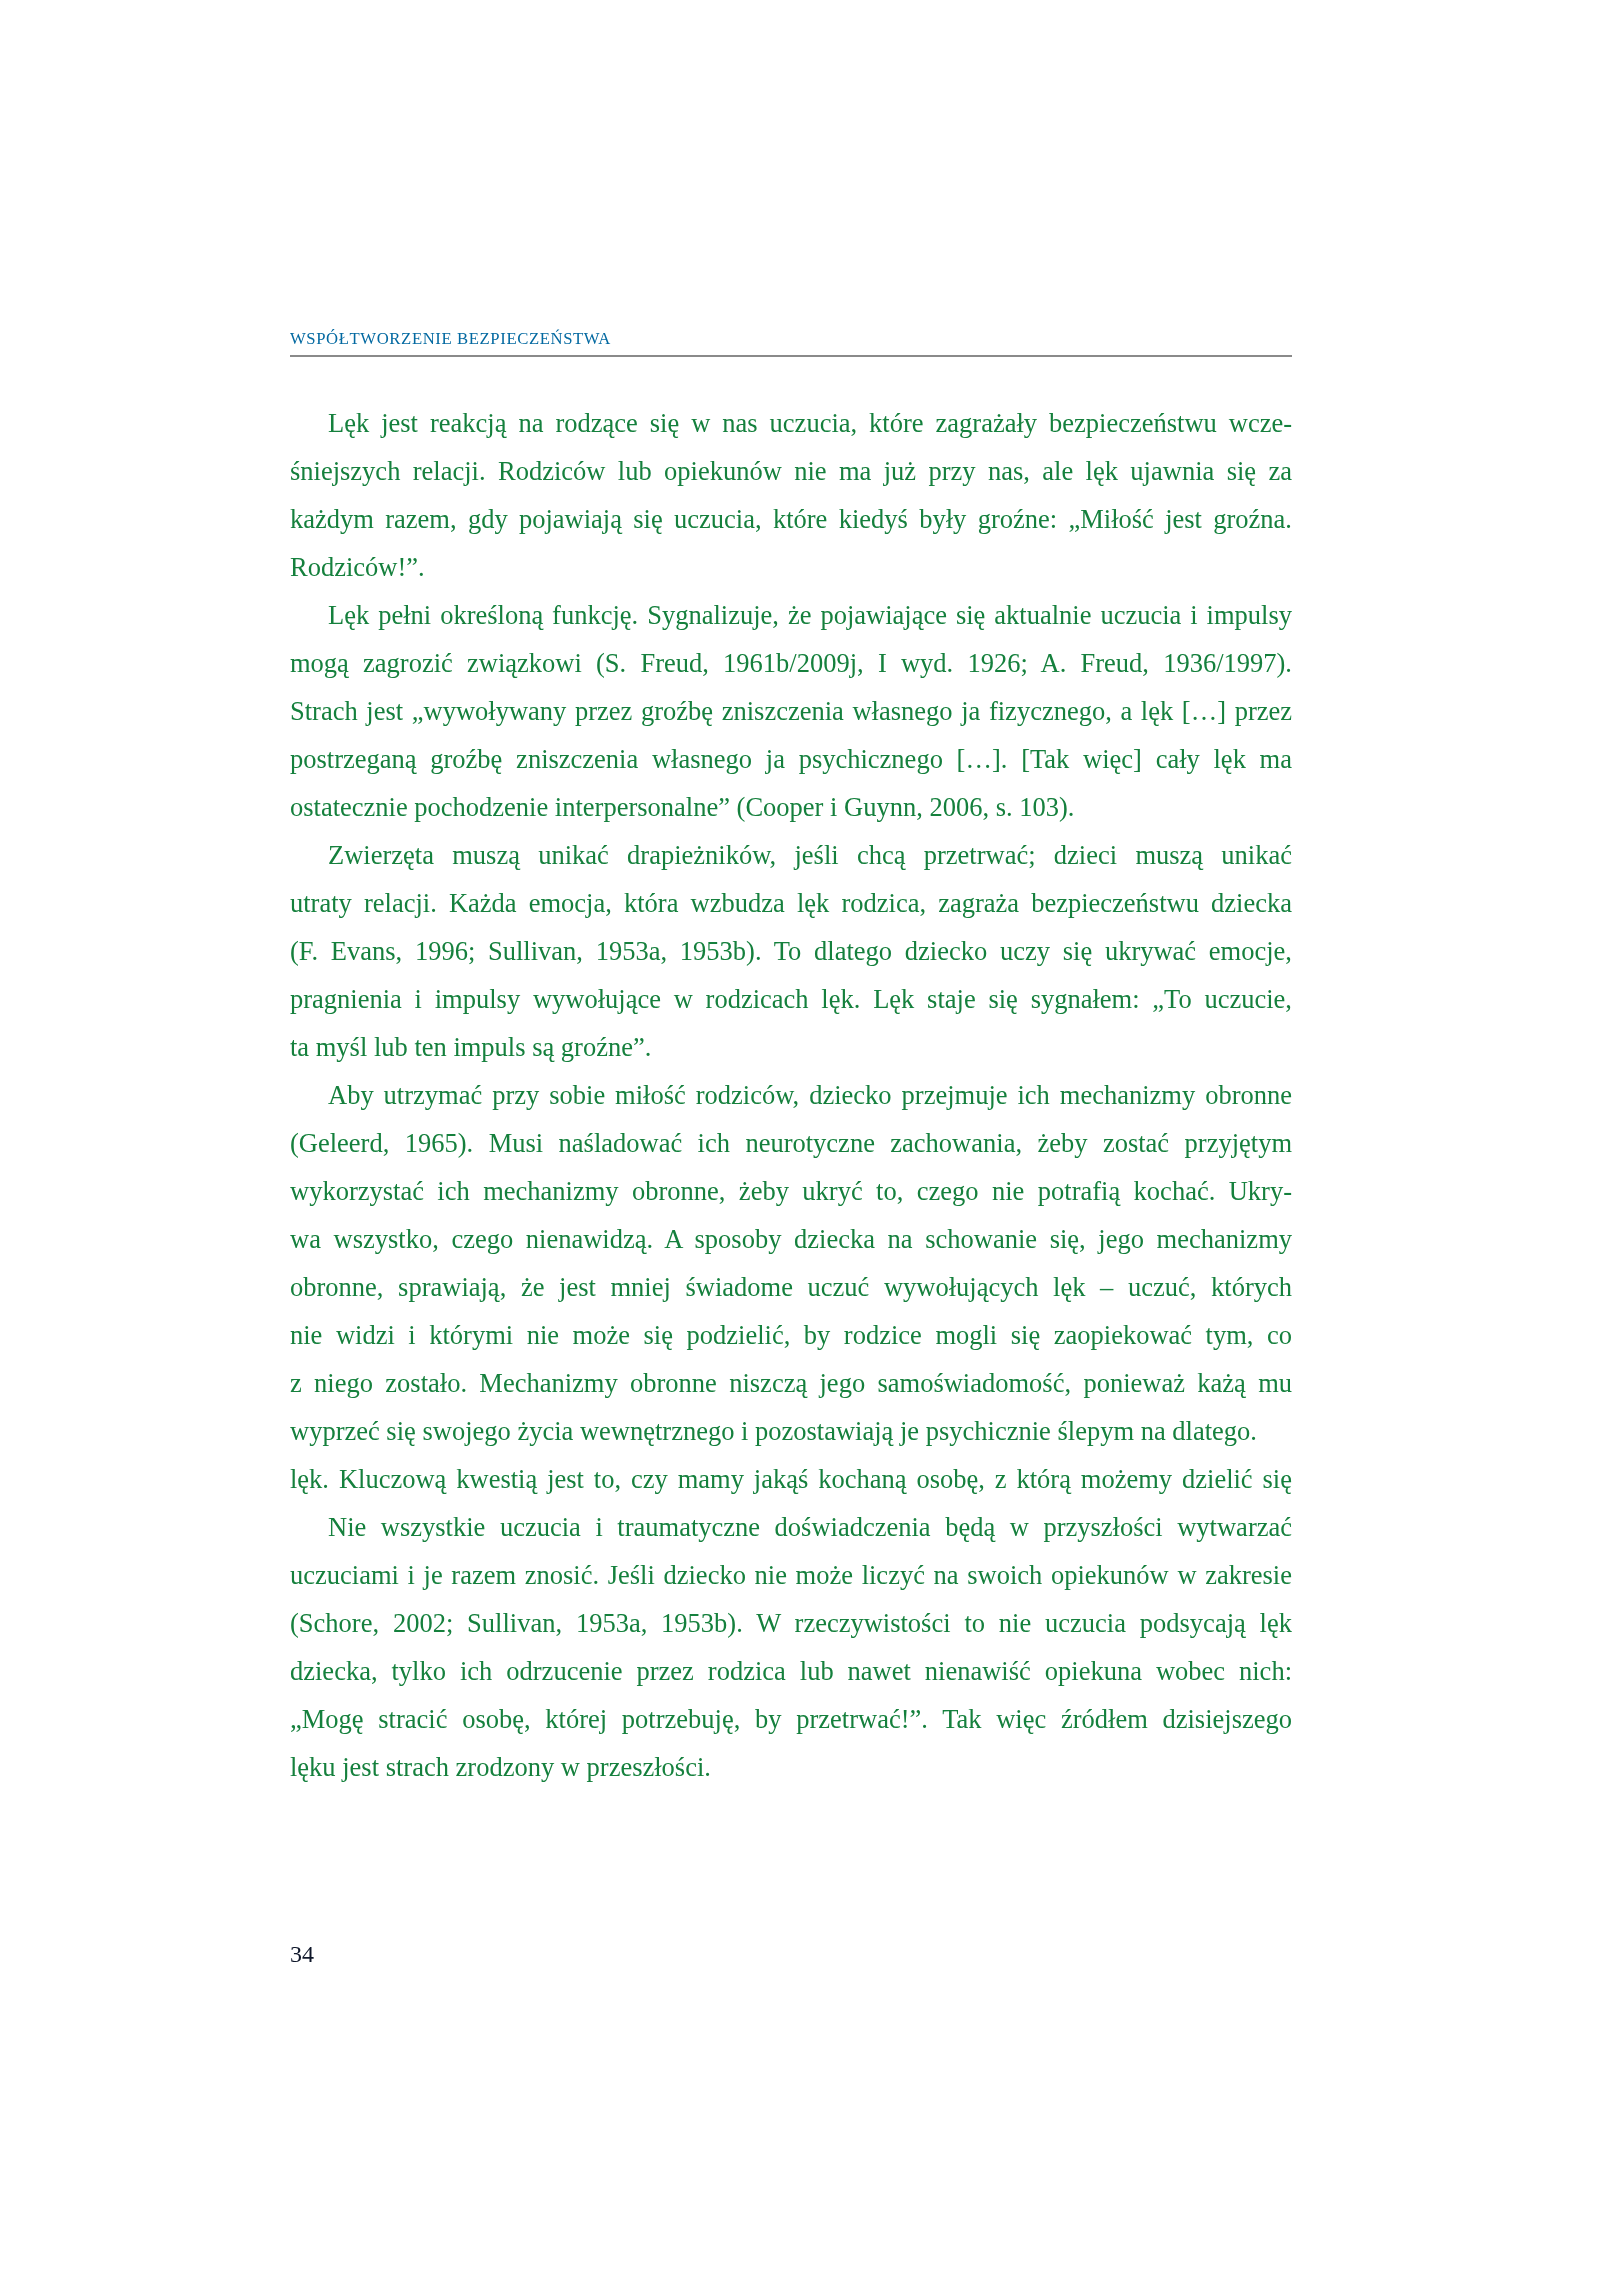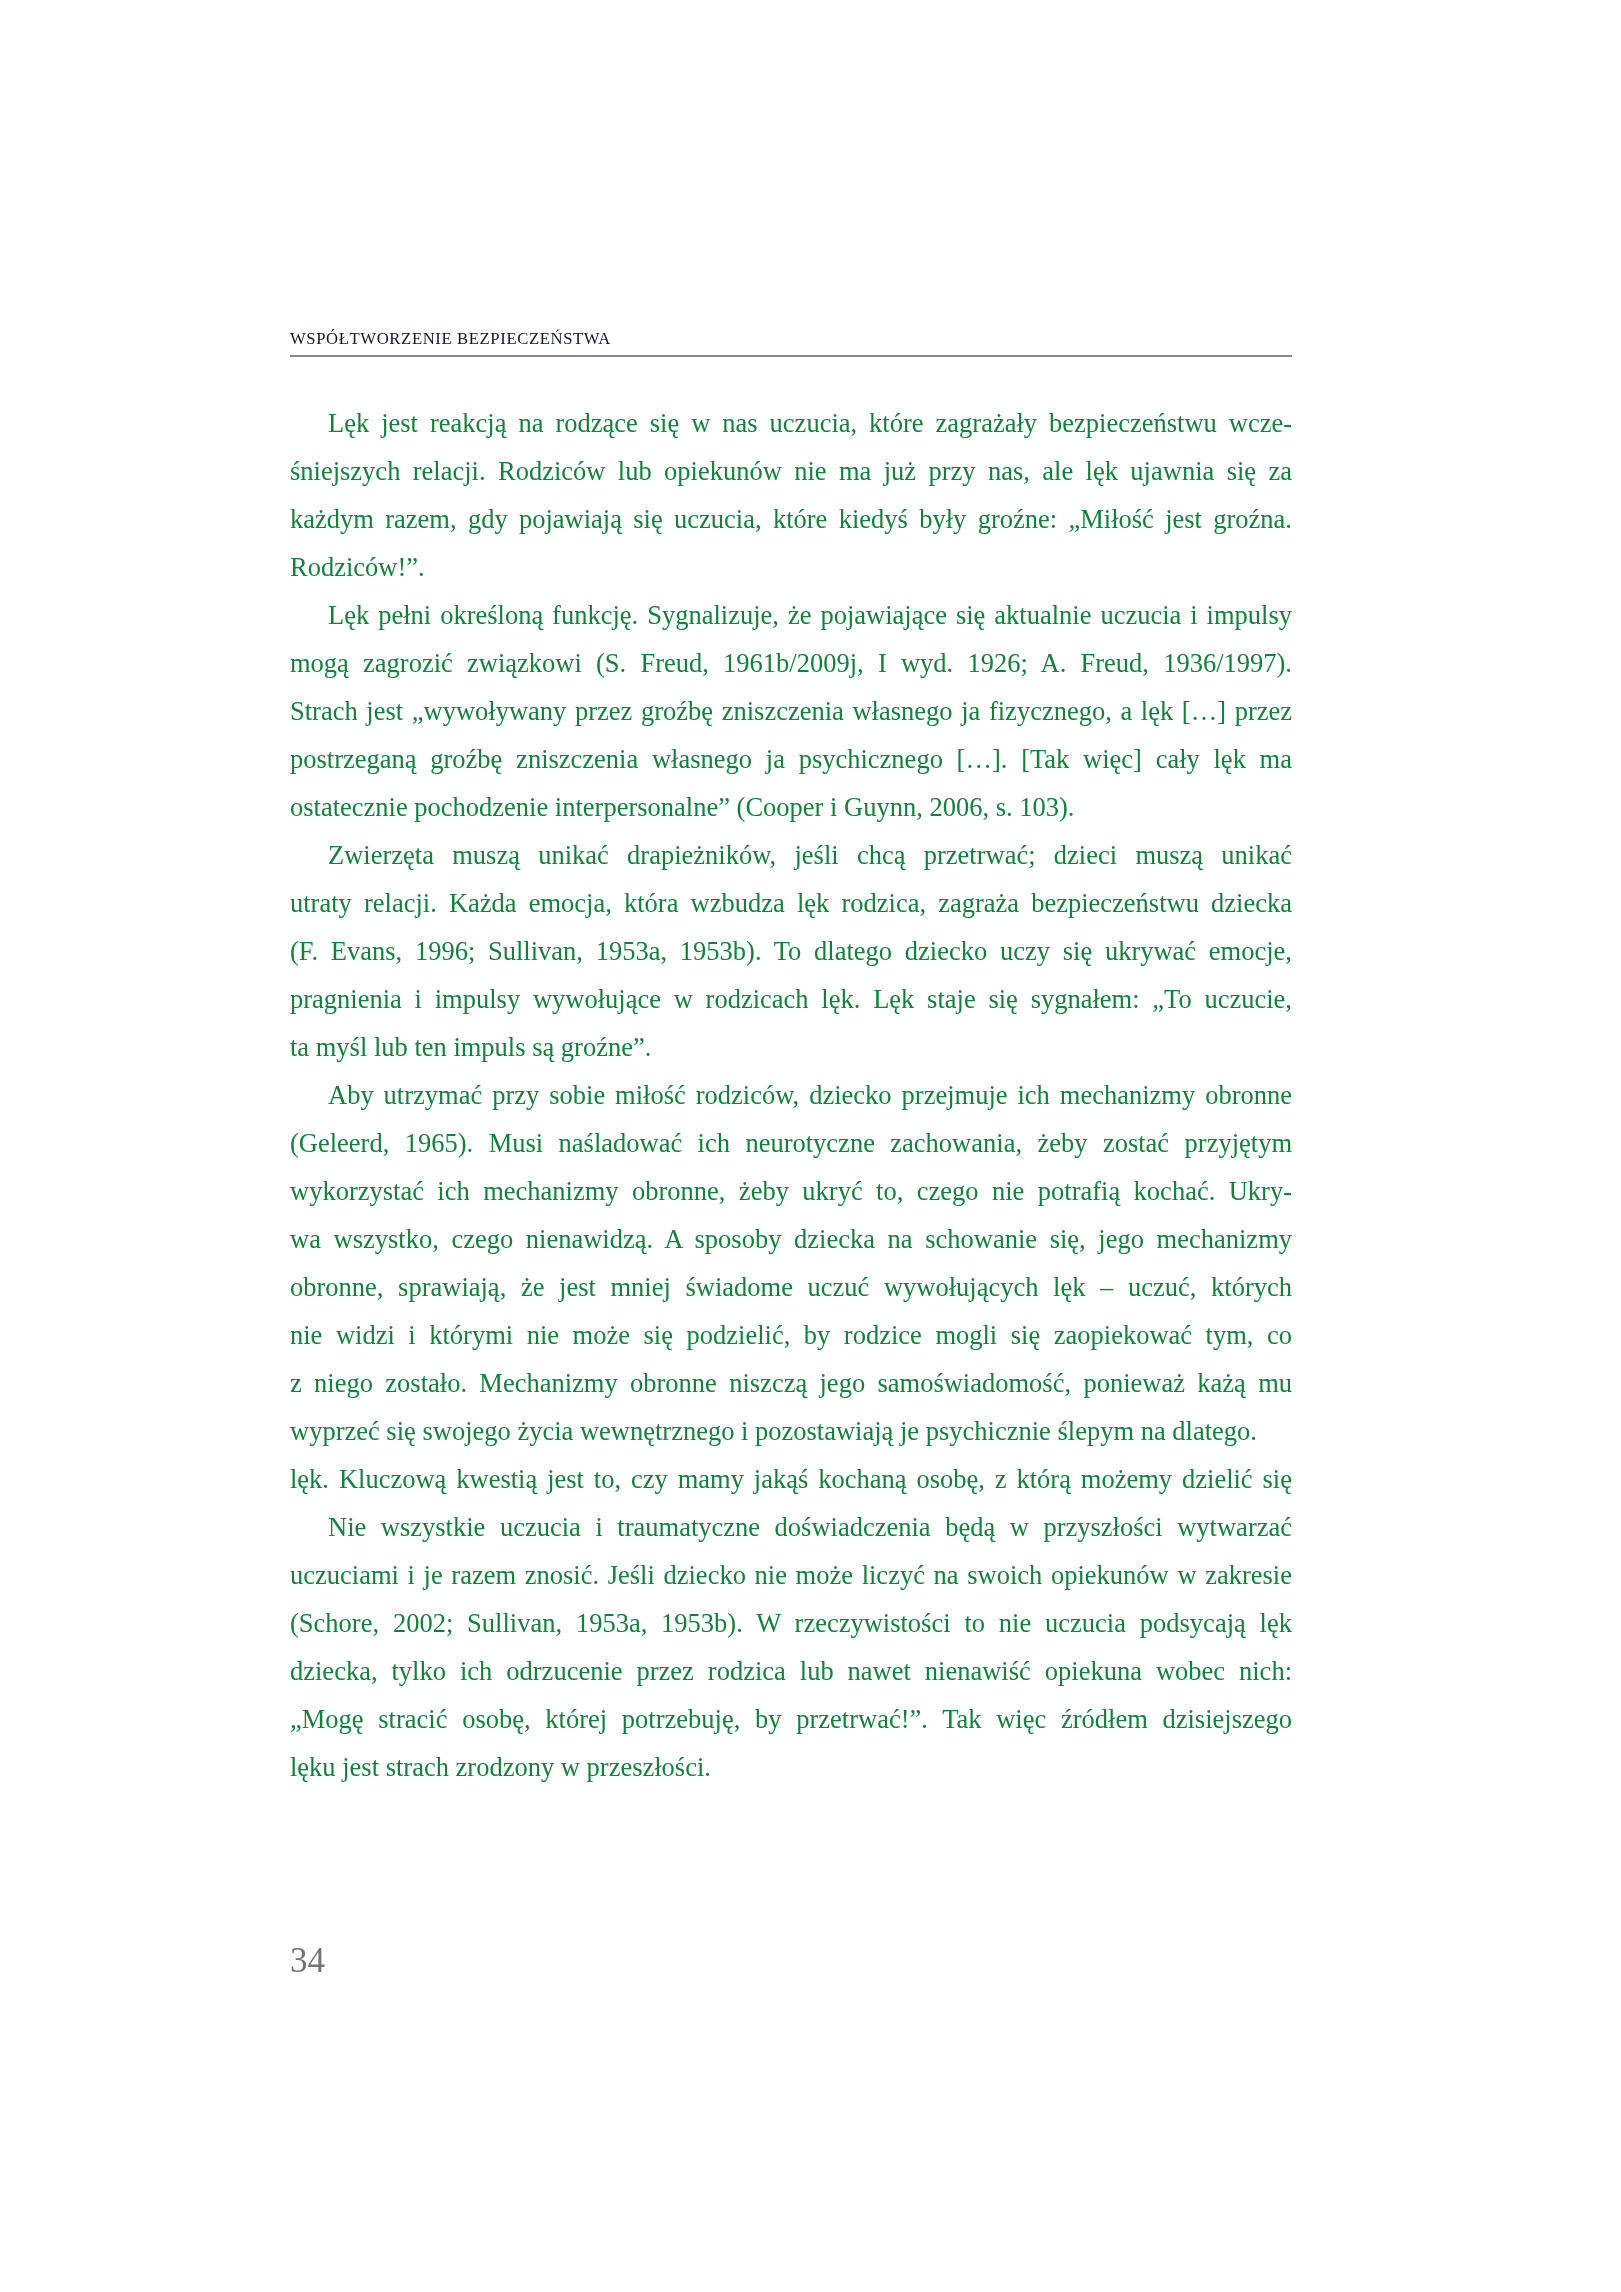--- a/index.html
+++ b/index.html
@@ -4,40 +4,40 @@
 <style>
   html, body { margin: 0; padding: 0; background: #ffffff; }
   body { width: 1621px; height: 2293px; position: relative; overflow: hidden; }
   .page {
     position: absolute; left: 0; top: 0; width: 1621px; height: 2293px;
     background: #ffffff; color: #231f20;
     font-family: "Liberation Serif", "DejaVu Serif", serif;
   }
   .running-head {
     position: absolute; left: 290px; top: 329px; width: 1002px;
-    font-size: 16.7px; letter-spacing: 0.6px; color: #0f172a;
+    font-size: 16.7px; letter-spacing: 0.6px; color: #0369a1;
     text-transform: uppercase;
   }
   .head-rule {
     position: absolute; left: 290px; top: 355px; width: 1002px; height: 2px;
     background: #8a8a8a;
   }
   .body-text {
     position: absolute; left: 290px; top: 399px; width: 1002px;
     font-size: 26.5px; line-height: 48px; color: #15803d;
   }
   .line {
     display: block; white-space: nowrap; height: 48px;
     text-align: justify; text-align-last: justify;
   }
   .line.last { text-align-last: left; }
   .line.indent { padding-left: 38px; }
   .page-number {
     position: absolute; left: 290px; top: 1941px;
-    font-size: 35px; color: #737373;
+    font-size: 24px; color: #0f172a;
   }
 </style>
 </head>
 <body>
 
 <div class="page">
   <div class="running-head">Współtworzenie bezpieczeństwa</div>
   <div class="head-rule"></div>
 
   <div class="body-text" id="body-text">

